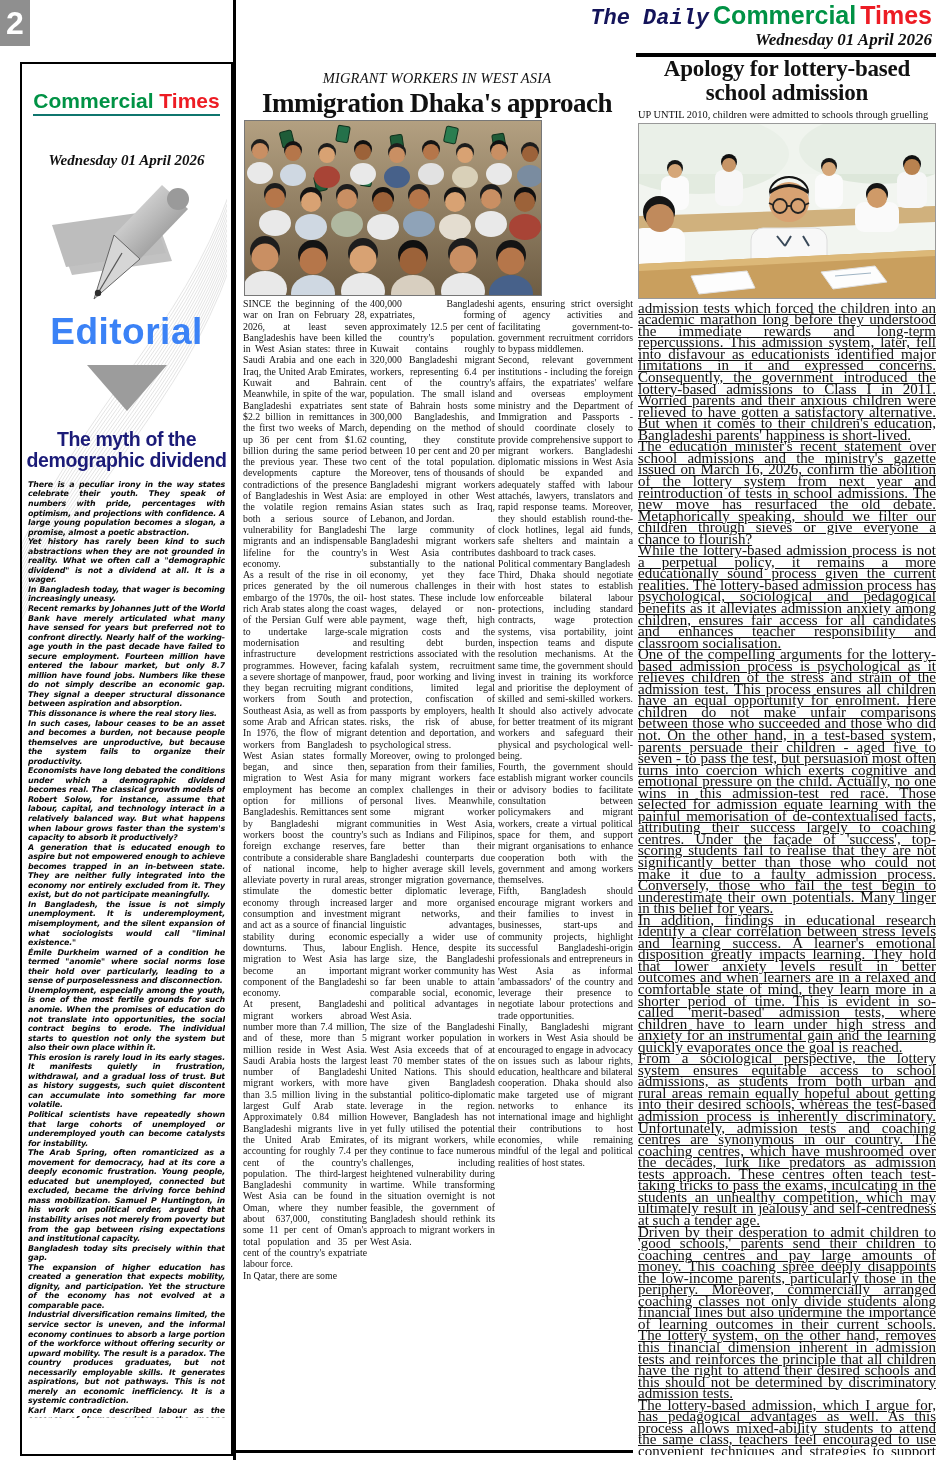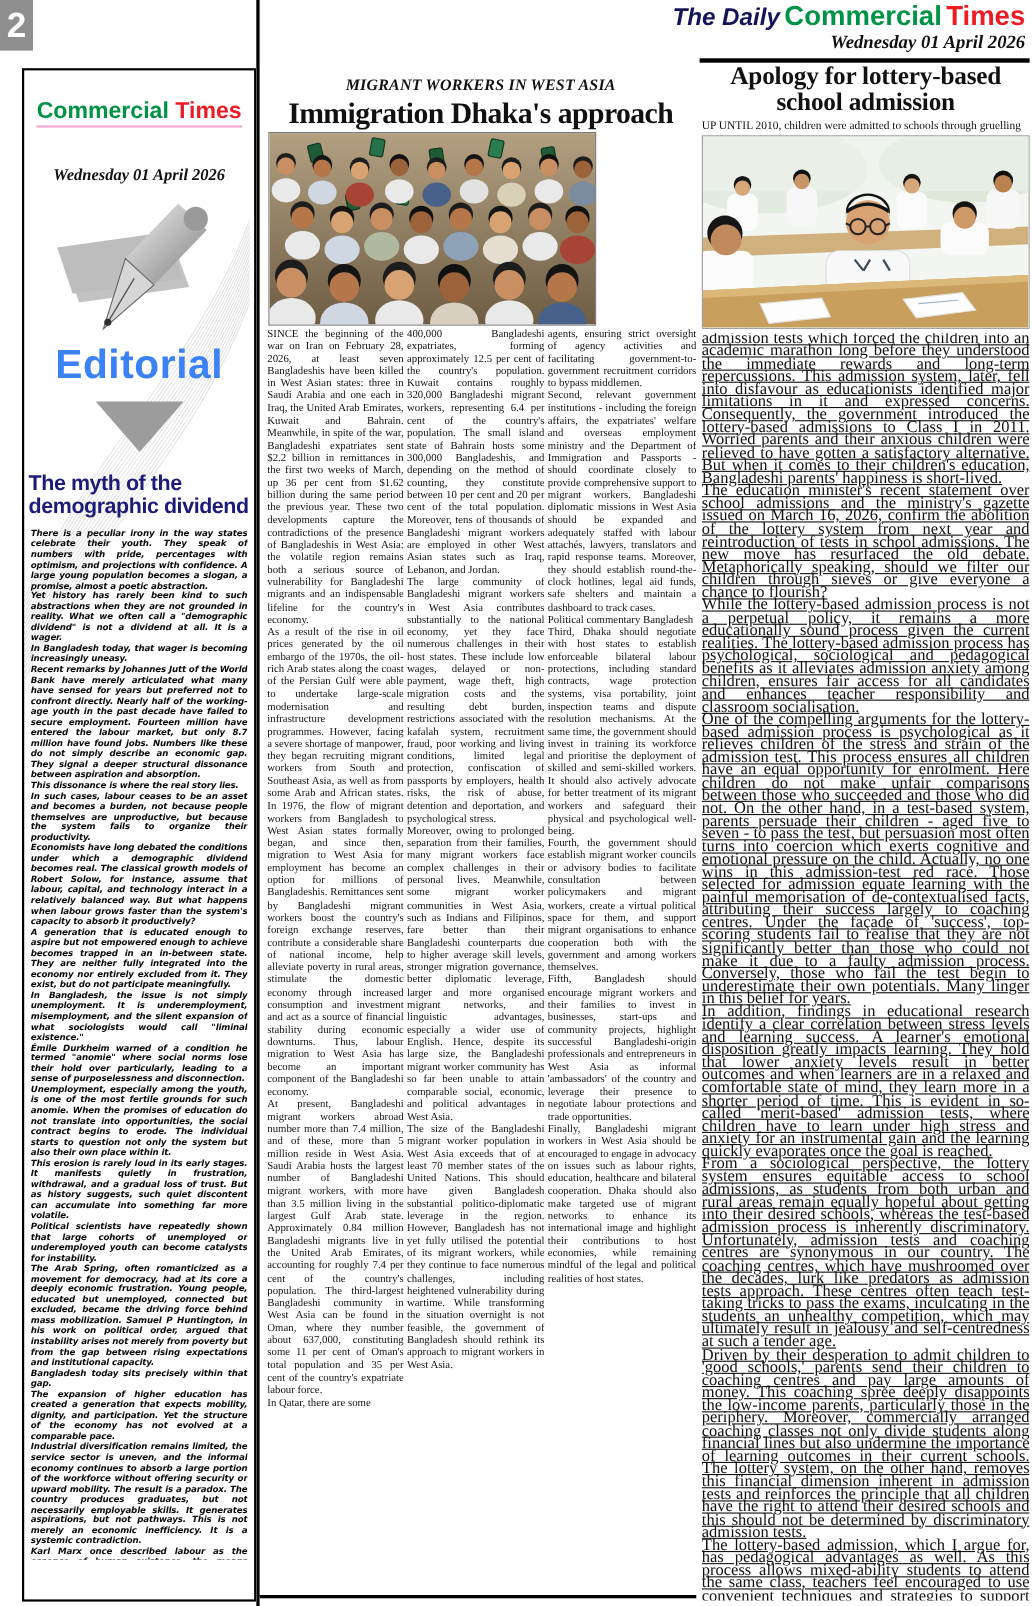--- a/index.html
+++ b/index.html
@@ -3,51 +3,51 @@
 <meta charset="utf-8">
 <style>
   html,body{margin:0;padding:0;background:#ffffff;}
   body{width:938px;height:1460px;font-family:"Liberation Serif",serif;color:#111;}
   .page{position:relative;width:938px;height:1460px;background:#fff;overflow:hidden;}
 
   
   .page-num{position:absolute;left:0;top:0;width:30px;height:46px;background:#8f8f8f;color:#fff;
     font-family:"Liberation Sans",sans-serif;font-weight:bold;font-size:32px;display:flex;align-items:center;justify-content:center;}
   .masthead{position:absolute;right:6px;top:3px;text-align:right;line-height:1.02;}
-  .mh-daily{font-family:Liberation Sans, sans-serif;font-style:italic;font-weight:bold;font-size:22px;color:#14145a;}
+  .mh-daily{font-family:Liberation Mono, monospace;font-style:italic;font-weight:bold;font-size:22px;color:#14145a;}
   .mh-comm{font-family:"Liberation Sans",sans-serif;font-weight:bold;font-size:25px;color:#009245;}
   .mh-times{font-family:"Liberation Sans",sans-serif;font-weight:bold;font-size:25px;color:#ed1c24;}
   .mh-date{font-style:italic;font-weight:bold;font-size:17px;color:#101010;margin-top:1px;}
   .header-rule{position:absolute;left:636px;top:53px;width:300px;height:4px;background:#000;}
   .v-divider{position:absolute;left:233px;top:0;width:3px;height:1460px;background:#000;}
   .bottom-rule{position:absolute;left:236px;top:1450px;width:397px;height:3px;background:#000;}
 
   
   .editorial{position:absolute;left:20px;top:62px;width:209px;height:1390px;border:2px solid #000;background:#fff;}
   .swoosh{position:absolute;left:0;top:0;pointer-events:none;}
   .ed-inner{position:relative;z-index:1;}
   .ed-logo{margin-top:26px;text-align:center;font-family:"Liberation Sans",sans-serif;font-weight:bold;font-size:21px;line-height:1;}
-  .ed-logo .u{display:inline-block;border-bottom:2px solid #f9a8d4;padding-bottom:3px;text-align:right;}
+  .ed-logo .u{display:inline-block;border-bottom:2px solid #0f766e;padding-bottom:3px;text-align:right;}
   .ed-logo .green{color:#009245;} .ed-logo .red{color:#ed1c24;}
   .ed-date{margin-top:36px;text-align:center;font-style:italic;font-weight:bold;font-size:15px;}
   .ed-graphic{position:relative;height:252px;margin-top:4px;}
   .pen-svg{position:absolute;left:22px;top:0;}
   .ed-label{position:absolute;left:0;right:0;top:138px;text-align:center;color:#3b82f6;
     font-family:"Liberation Sans",sans-serif;font-weight:bold;font-size:37px;letter-spacing:0.5px;}
   .ed-arrow{position:absolute;left:50%;transform:translateX(-50%);top:192px;width:0;height:0;
     border-left:40px solid transparent;border-right:40px solid transparent;border-top:46px solid #9c9c9c;}
-  .ed-headline{margin:4px 4px 0;text-align:left;color:#1b1b78;font-family:"Liberation Sans",sans-serif;
+  .ed-headline{margin:4px 4px 0;text-align:center;color:#1b1b78;font-family:"Liberation Sans",sans-serif;
     font-weight:bold;font-size:19.5px;line-height:1.1;letter-spacing:-0.4px;}
   .ed-body{margin:8px 6px 0;font-family:"DejaVu Sans",sans-serif;font-style:italic;font-weight:bold;
     font-size:7.9px;line-height:9.55px;letter-spacing:-0.15px;text-align:justify;height:938px;overflow:hidden;color:#0a0a0a;}
   .ed-body p{margin:0;}
 
   
   .migrant{position:absolute;left:240px;top:62px;width:394px;height:1390px;}
-  .kicker{margin-top:8px;text-align:center;font-style:italic;font-weight:bold;font-size:14.5px;letter-spacing:0.2px;}
+  .kicker{margin-top:8px;text-align:center;font-style:italic;font-weight:normal;font-size:14.5px;letter-spacing:0.2px;}
   .m-headline{margin:1px 0 0;text-align:center;font-weight:bold;font-size:27px;letter-spacing:-0.5px;}
   .photo1{position:absolute;left:4px;top:58px;width:296px;height:174px;overflow:hidden;border:1px solid #777;}
   .sidetext{position:absolute;left:308px;top:58px;width:85px;height:178px;overflow:hidden;
     font-size:9.8px;line-height:11.1px;text-align:justify;}
   .mcol{position:absolute;top:236px;height:1152px;overflow:hidden;font-size:9.8px;line-height:11.3px;text-align:justify;}
   .mcol p{margin:0;}
   .c1{left:3px;width:124px;} .c2{left:130px;width:125px;} .c3{left:258px;width:135px;}
 
   
   .admission{position:absolute;left:638px;top:57px;width:298px;height:1400px;}

